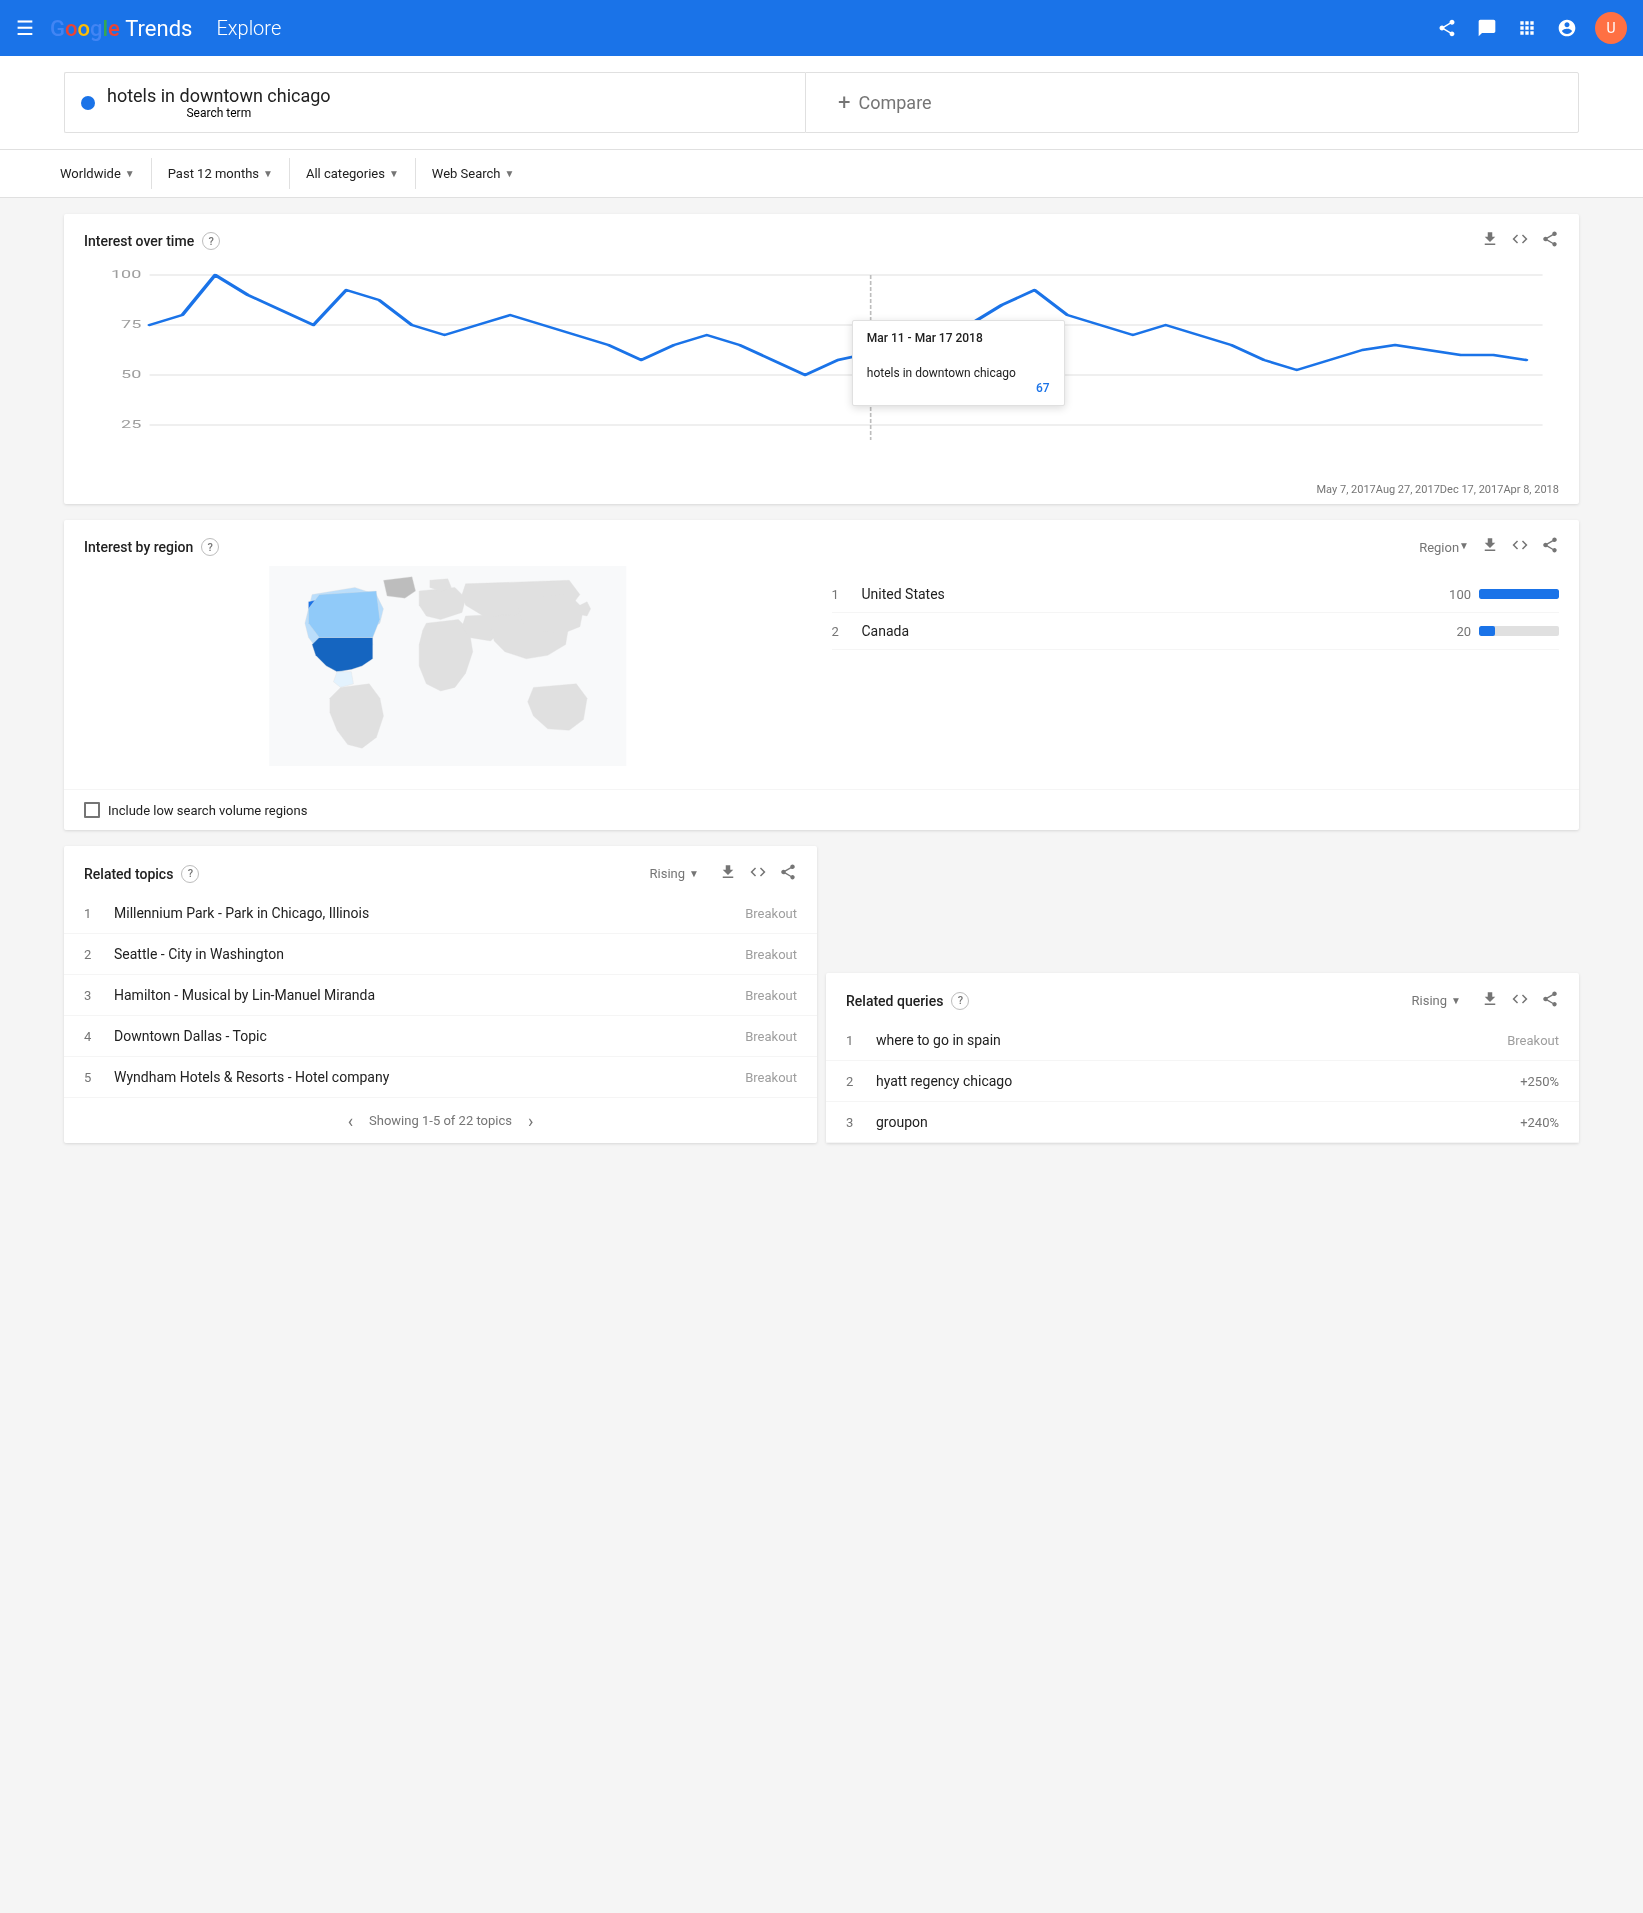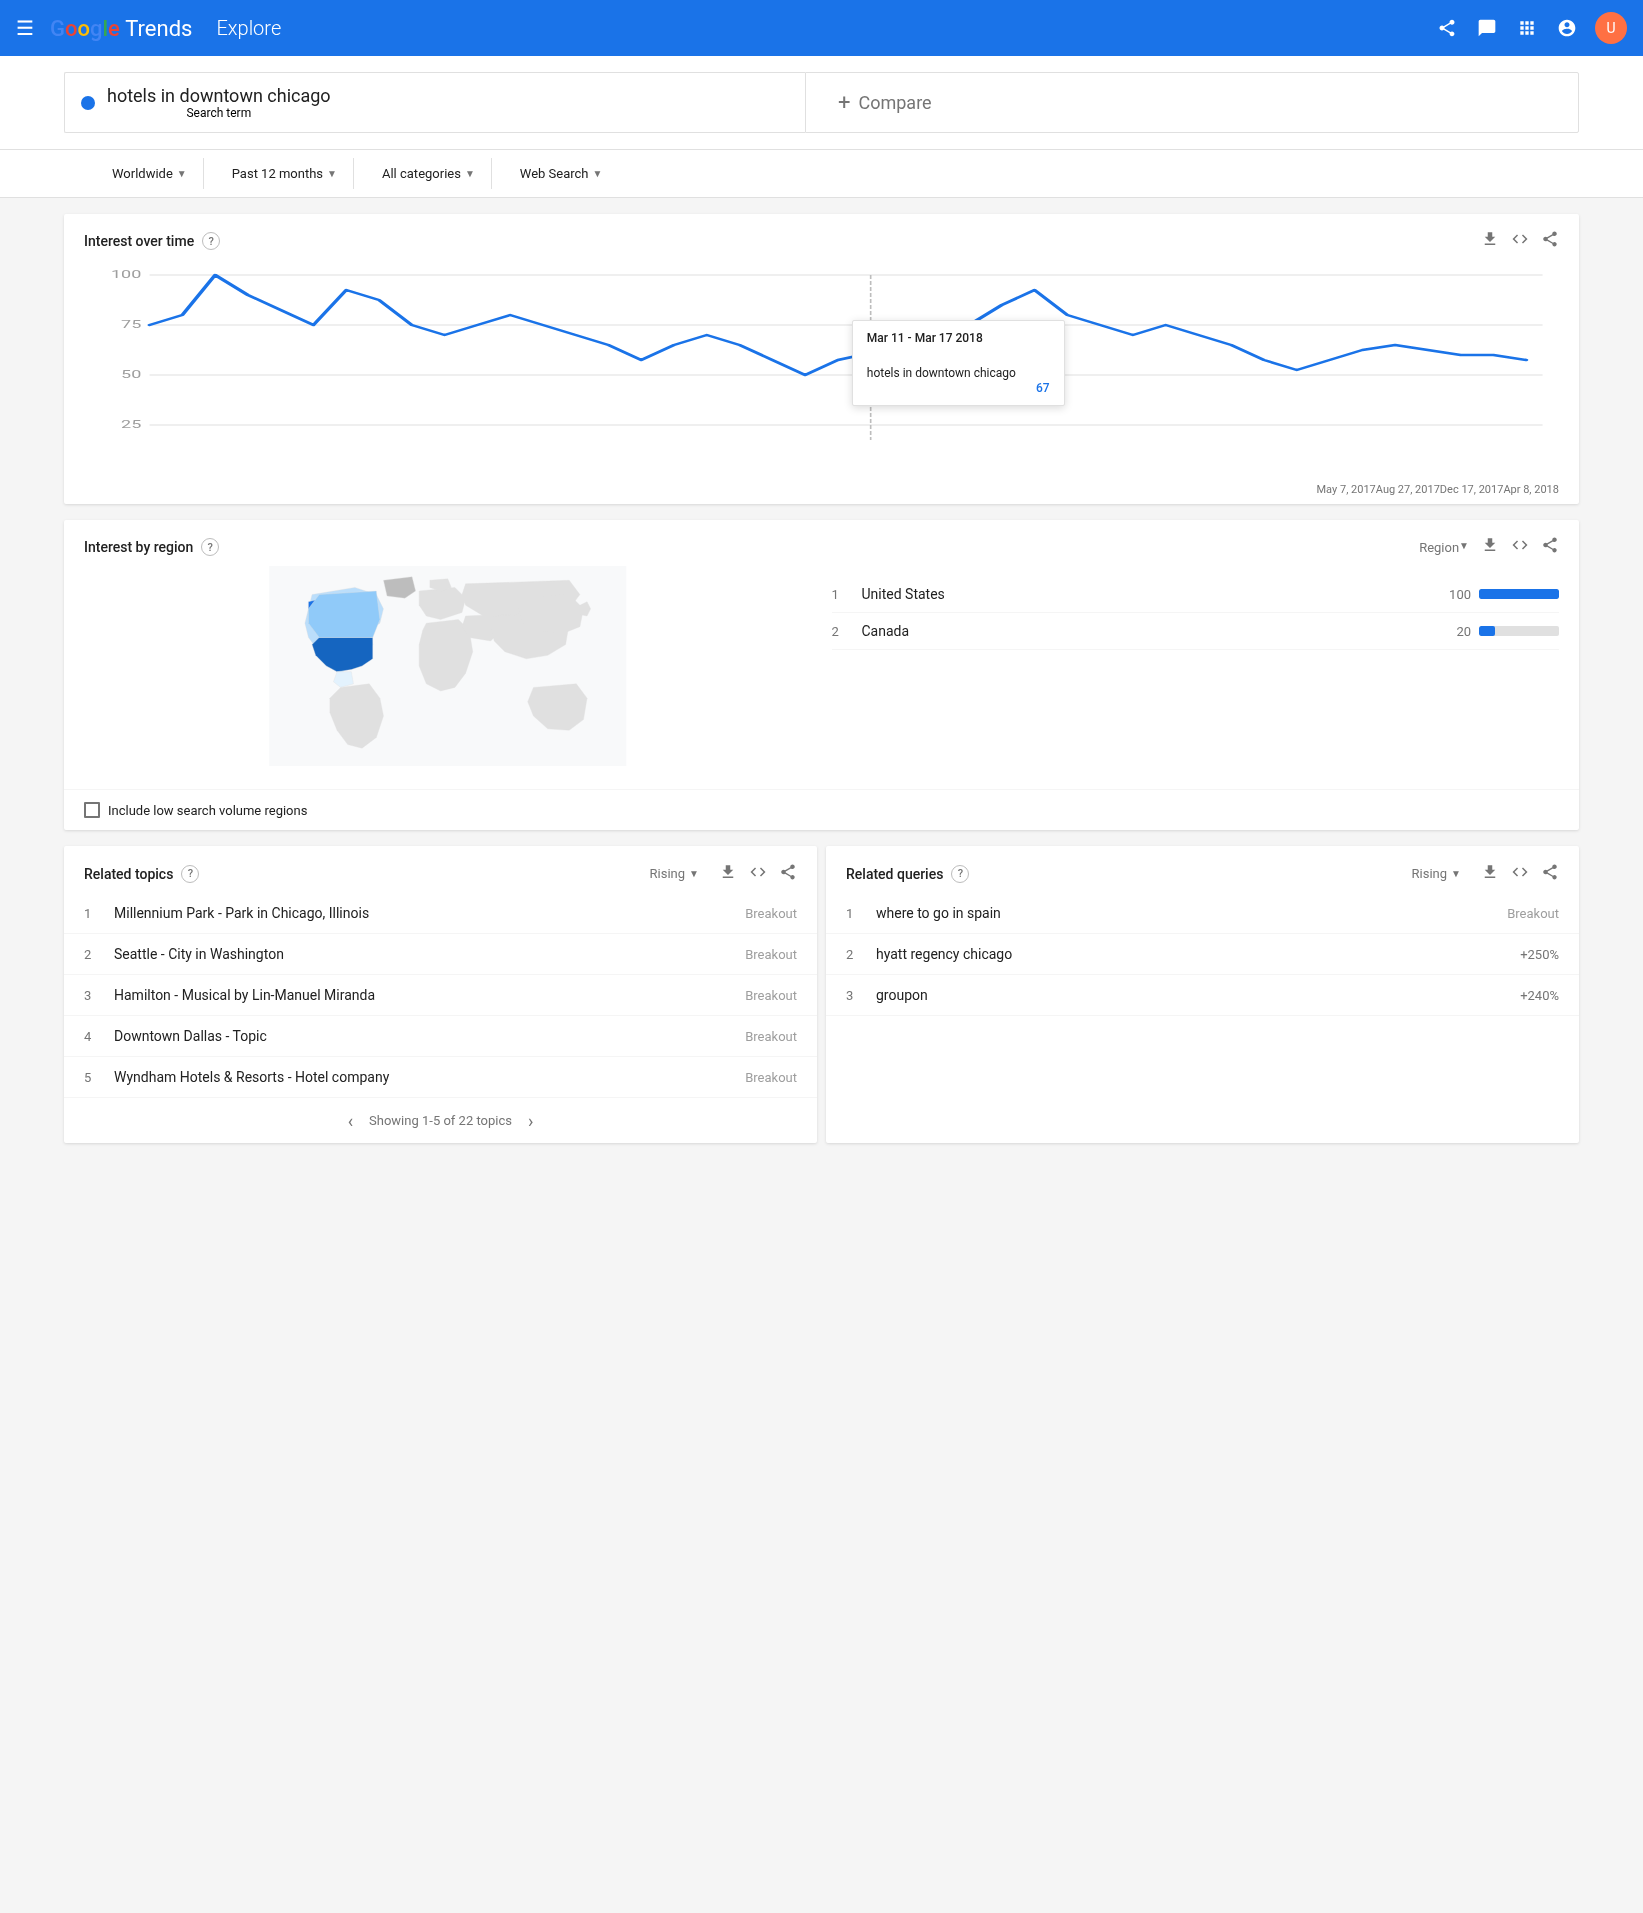--- a/index.html
+++ b/index.html
@@ -55,24 +55,24 @@
       color: #757575;
       font-size: 18px;
       cursor: pointer;
       flex: 1;
     }
     .compare-plus { font-size: 22px; color: #757575; }
 
     
     .filter-bar {
       background: white;
-      padding: 8px 96px;
-      display: flex;
-      align-items: center;
-      gap: 12px;
+      padding: 8px 44px;
+      display: flex;
+      align-items: center;
+      gap: 0;
       border-bottom: 1px solid #e0e0e0;
     }
     .filter-dropdown {
       display: flex;
       align-items: center;
       gap: 4px;
       padding: 8px 16px;
       cursor: pointer;
       color: #212121;
       font-size: 13px;
@@ -154,21 +154,21 @@
     .region-bar-area { display: flex; align-items: center; gap: 8px; }
     .region-value { width: 35px; text-align: right; font-size: 13px; color: #757575; }
     .region-bar-bg { width: 80px; height: 10px; background: #e0e0e0; border-radius: 2px; overflow: hidden; }
     .region-bar-fill { height: 100%; background: #1a73e8; border-radius: 2px; }
 
     .low-volume-row { display: flex; align-items: center; gap: 8px; padding: 12px 20px; border-top: 1px solid #f5f5f5; }
     .checkbox { width: 16px; height: 16px; border: 2px solid #757575; border-radius: 1px; flex-shrink: 0; }
     .low-volume-label { font-size: 13px; color: #212121; }
 
     
-    .bottom-row { display: flex; gap: 9px; }
+    .bottom-row { display: flex; gap: 9px; align-items: flex-end; }
     .bottom-card { flex: 1; background: white; border-radius: 2px; box-shadow: 0 1px 3px rgba(0,0,0,0.12); }
     .topic-row { display: flex; align-items: center; padding: 12px 20px; border-bottom: 1px solid #f5f5f5; gap: 10px; }
     .topic-rank { width: 20px; color: #757575; font-size: 13px; }
     .topic-name { flex: 1; font-size: 14px; }
     .topic-badge { font-size: 13px; color: #757575; }
     .topic-badge.breakout { color: #9e9e9e; }
 
     .pagination { display: flex; align-items: center; justify-content: center; padding: 12px; gap: 16px; color: #757575; }
     .pagination-text { font-size: 13px; }
     .pagination-arrow { cursor: pointer; font-size: 18px; }

